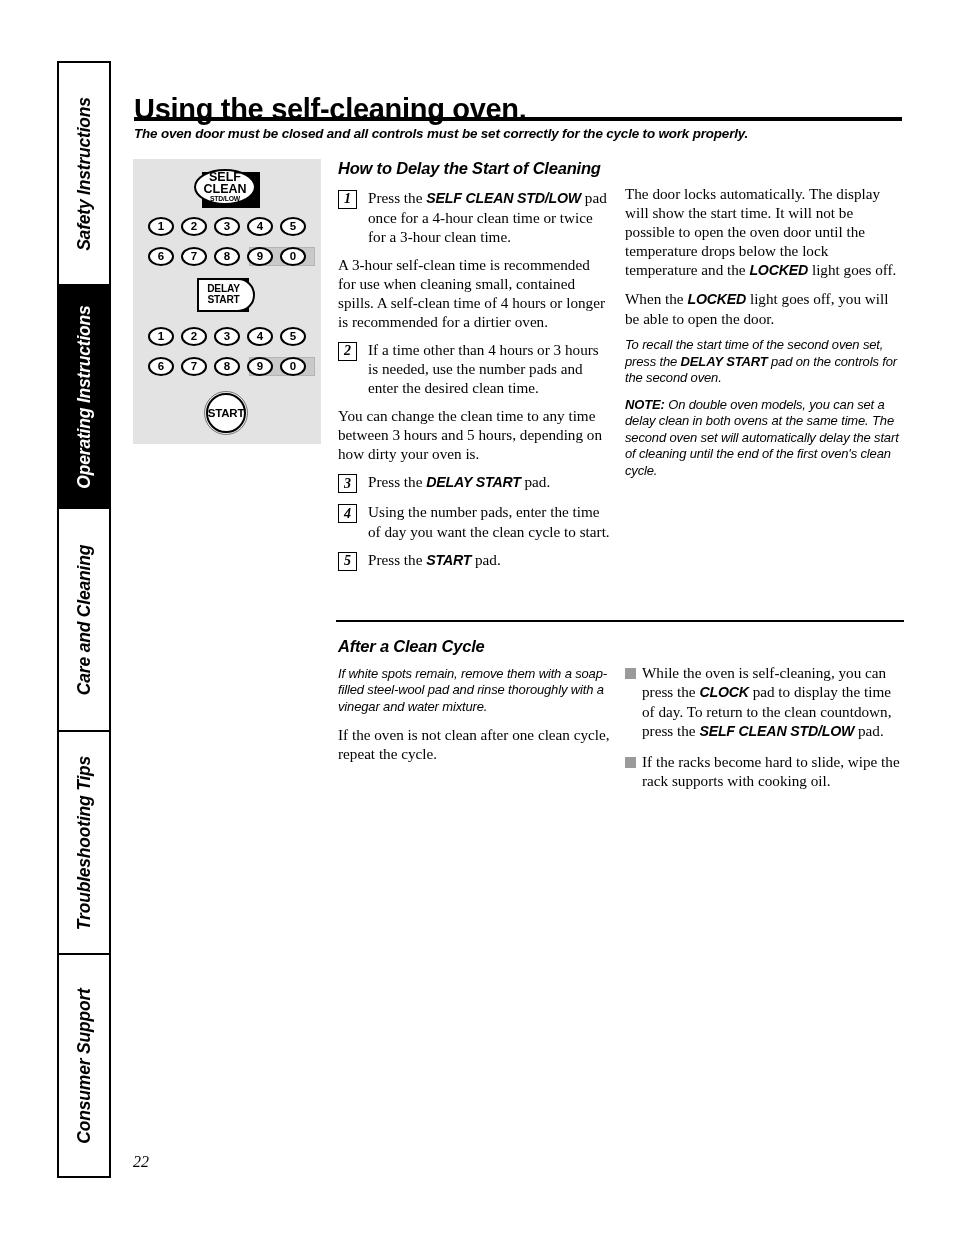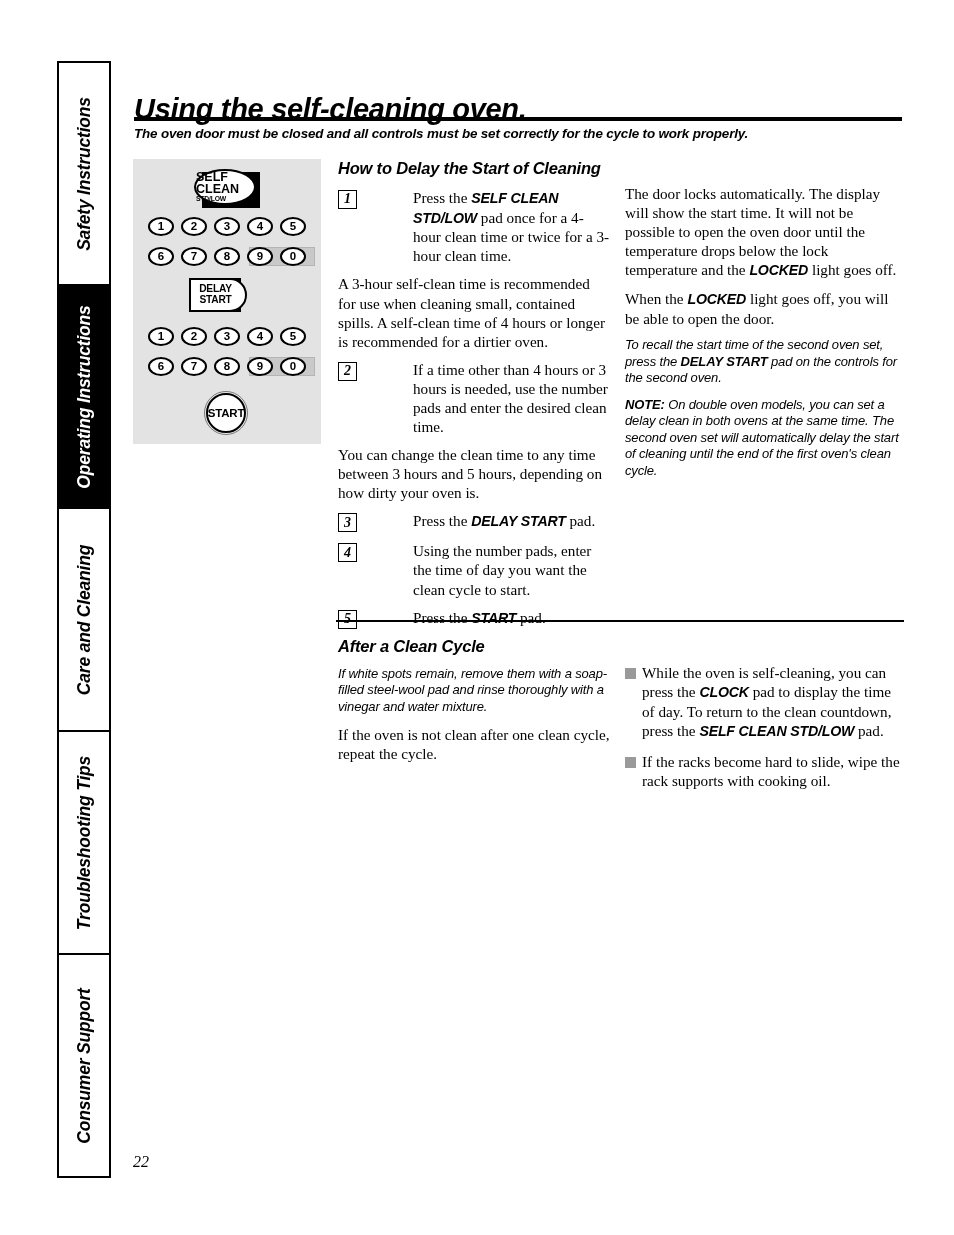--- a/index.html
+++ b/index.html
@@ -53,21 +53,20 @@
   }
   .tab.active .tab-label { color: #ffffff; }
 
   
   #page-title {
     position: absolute;
     left: 134px;
     top: 74px;
     font-family: "Liberation Sans", sans-serif;
     font-weight: bold;
-    font-style: italic;
     font-size: 29px;
     letter-spacing: -0.3px;
   }
   #title-rule {
     position: absolute;
     left: 134px;
     top: 117px;
     width: 768px;
     height: 4px;
     background: #000;
@@ -145,34 +144,34 @@
     left: 0;
     top: 0;
     width: 62px;
     height: 36px;
     border: 2.6px solid #000;
     border-radius: 31px / 18px;
     background: #fff;
     box-sizing: border-box;
     display: flex;
     flex-direction: column;
-    align-items: flex-start;
+    align-items: center;
     justify-content: center;
     font-family: "Liberation Sans", sans-serif;
     font-weight: bold;
     line-height: 0.98;
   }
   #self-clean-face .l1 { font-size: 12.5px; }
   #self-clean-face .l2 { font-size: 12.5px; }
   #self-clean-face .l3 { font-size: 6.8px; letter-spacing: -0.2px; margin-top: 1px; }
 
   
   #delay-start-pad {
     position: absolute;
-    left: 56px;
+    left: 64px;
     top: 119px;
     width: 58px;
     height: 34px;
   }
   #delay-start-shadow {
     position: absolute;
     left: 0;
     top: 0;
     width: 52px;
     height: 34px;
@@ -292,21 +291,21 @@
     margin-top: 2px;
     display: flex;
     align-items: center;
     justify-content: center;
     font-family: "Liberation Serif", serif;
     font-style: italic;
     font-weight: bold;
     font-size: 14px;
     line-height: 1;
   }
-  .step-body { flex: 1 1 auto; margin-left: 45px; }
+  .step-body { flex: 1 1 auto; }
   .step-sub {
     margin: 0 0 9px 30px;
   }
 
   
   .bullet {
     display: flex;
     align-items: flex-start;
     margin: 0 0 11px 0;
   }

